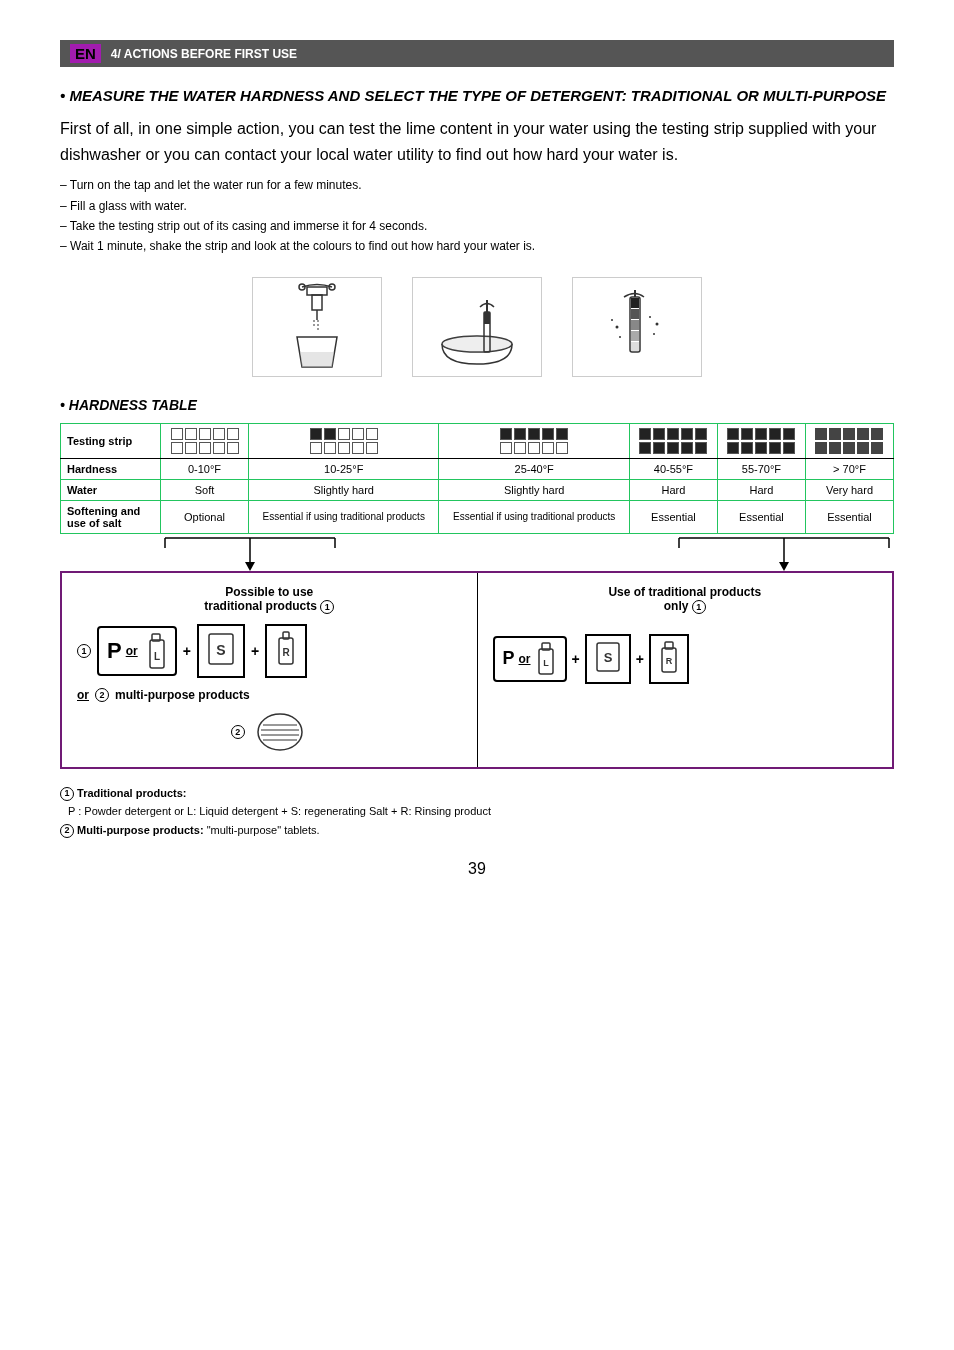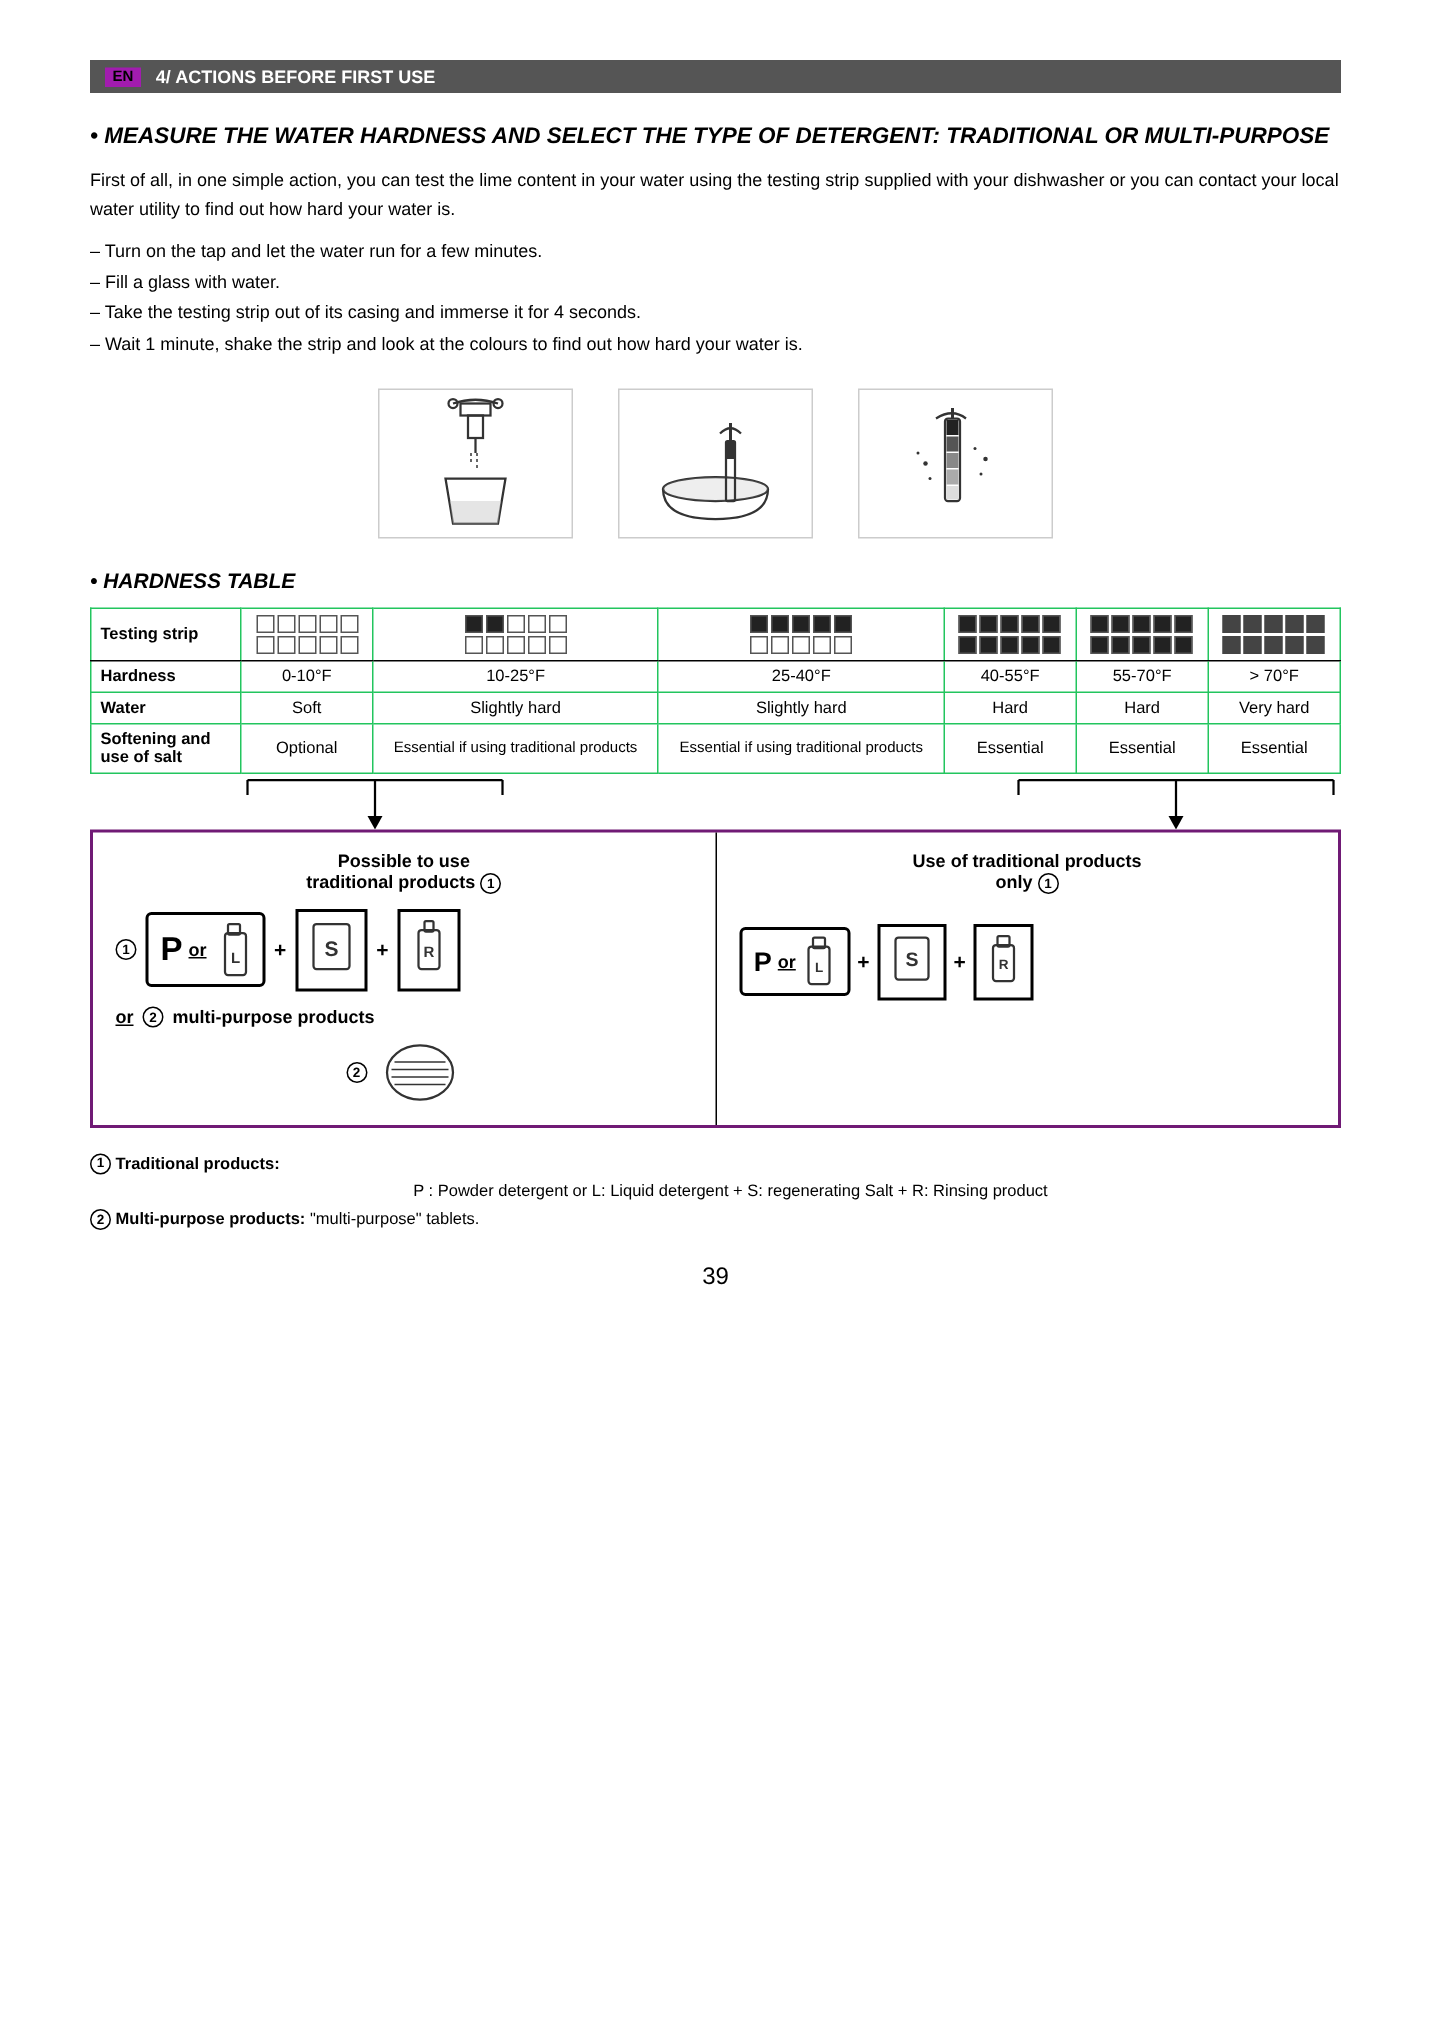--- a/index.html
+++ b/index.html
@@ -22,32 +22,32 @@
       display: flex;
       align-items: center;
       gap: 10px;
       margin-bottom: 20px;
     }
     .header-bar .en-badge {
       background: #a21caf;
       color: #000;
       padding: 1px 5px;
       font-weight: bold;
-      font-size: 10px;
+      font-size: 15px;
     }
 
     .section-title {
       font-weight: bold;
       font-style: italic;
       font-size: 15px;
       margin-bottom: 12px;
     }
 
     .body-text {
-      font-size: 12px;
+      font-size: 16px;
       line-height: 1.6;
       margin-bottom: 8px;
     }
 
     .bullet-list {
       margin: 8px 0 8px 0;
       padding: 0;
       list-style: none;
     }
     .bullet-list li {
@@ -570,21 +570,21 @@
       </div>
     </div>
   </div>
 </div>
 
 <div class="footnote-section">
   <div>
     <span class="circle-num">1</span>
     <strong>Traditional products:</strong>
   </div>
-  <div style="margin-left: 20px; text-align: center;">
+  <div style="margin-left: 8px;">
     <span>P : Powder detergent or L: Liquid detergent + S: regenerating Salt + R: Rinsing product</span>
   </div>
   <div>
     <span class="circle-num">2</span>
     <strong>Multi-purpose products:</strong>
     <span>"multi-purpose" tablets.</span>
   </div>
 </div>
 
 <div class="page-number">39</div>

